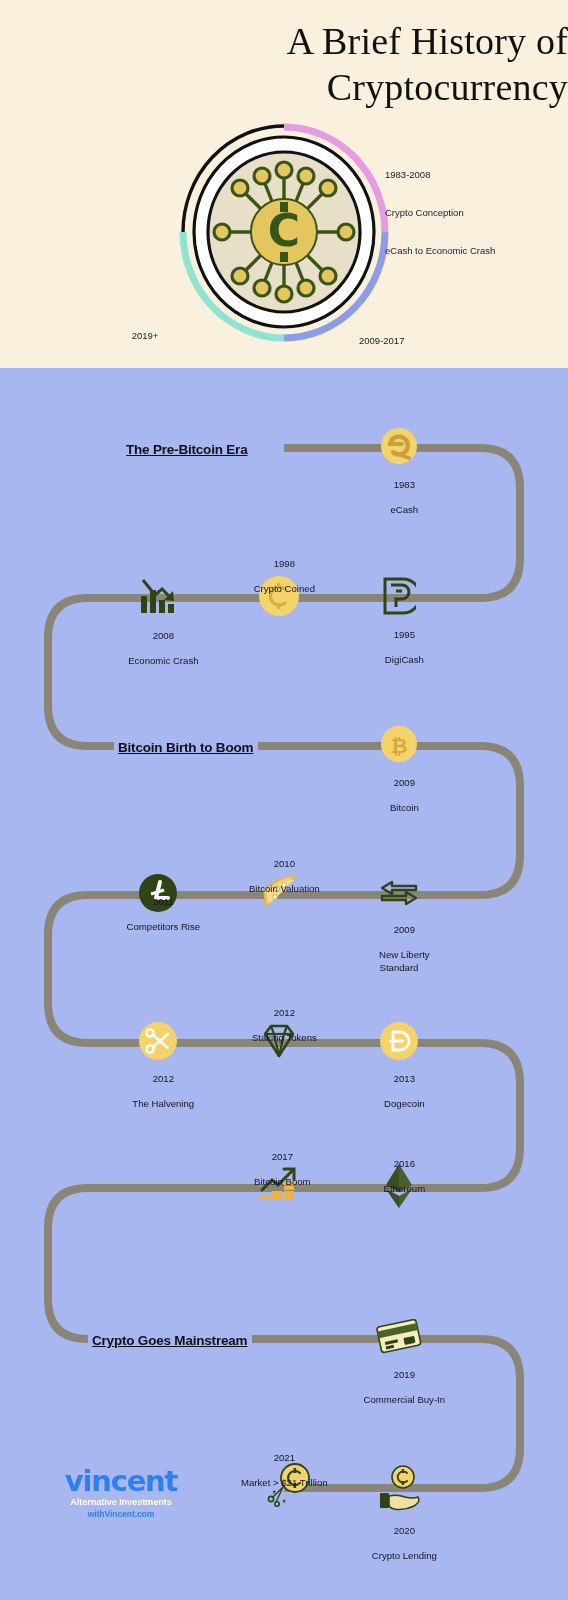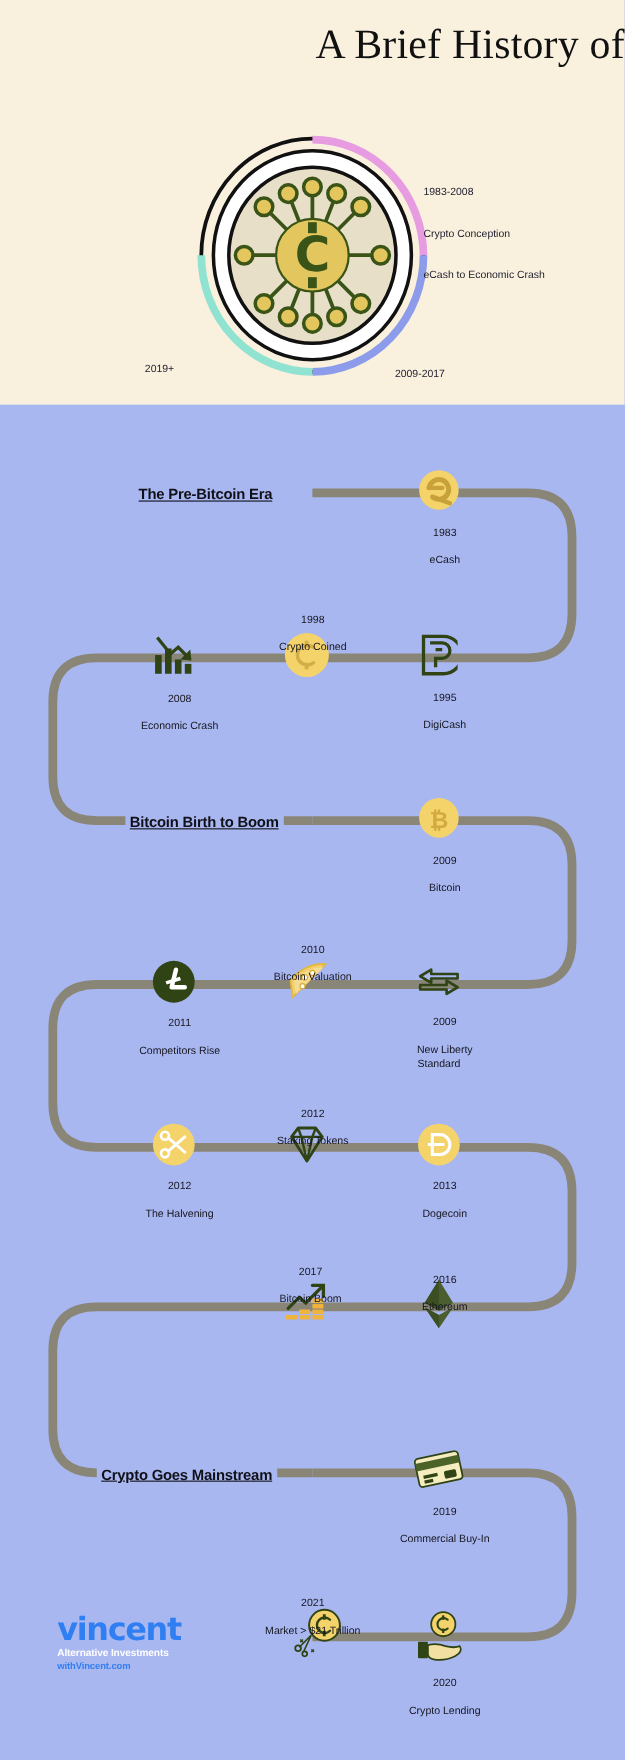--- a/index.html
+++ b/index.html
@@ -49,21 +49,21 @@
   
   .lbl {
     position:absolute; font-size:9.6px; line-height:12.4px; color:#15151f;
     text-align:center; white-space:pre; transform:translateX(-50%);
   }
 
   
   .node { position:absolute; transform:translate(-50%,-50%); }
 
   
-  .vincent { position:absolute; left:52px; top:1468px; width:170px; }
+  .vincent { position:absolute; left:36px; top:1468px; width:170px;text-align:center; }
   .v-word {
     font-family:"DejaVu Sans", sans-serif;
     font-size:29px; font-weight:bold; color:#2F7FF2;
     letter-spacing:-1.2px; line-height:0.95;
   }
   .v-sub {
     font-size:9.2px; font-weight:bold; color:#FFFFFF;
     letter-spacing:-0.1px; margin-top:1px;
   }
   .v-url {
@@ -73,20 +73,21 @@
 </style>
 </head>
 <body>
 
 <div id="page">
 
   <div class="header">
 
     <div class="title">
       <div>A Brief History of</div>
+      <div>Cryptocurrency</div>
     </div>
 
     <div class="emblem-wrap">
       <svg width="216" height="225" viewBox="0 0 216 225">
 
         <ellipse cx="108" cy="112" rx="101" ry="106" fill="none" stroke="#111" stroke-width="3.4"></ellipse>
 
         <g>
           <path d="M108 7 A101 106 0 0 1 209 112" fill="none" stroke="#E79BE0" stroke-width="7"></path>
           <path d="M209 112 A101 106 0 0 1 108 218" fill="none" stroke="#8C9BEA" stroke-width="7"></path>
@@ -237,21 +238,21 @@
     <span>Bitcoin</span>
   </div>
 
   <div class="node" style="left:158px; top:895px;">
     <svg width="40" height="40" viewBox="0 0 40 40">
       <circle cx="20" cy="20" r="19" fill="#2F4314"></circle>
       <path d="M22 9 L18 25 L30 25" fill="none" stroke="#FFFFFF" stroke-width="4" stroke-linecap="round" stroke-linejoin="round"></path>
       <path d="M13 21 L26 17" fill="none" stroke="#FFFFFF" stroke-width="3.2"></path>
     </svg>
   </div>
-  <div class="lbl" style="left:158px; top:913px;">
+  <div class="lbl" style="left:158px; top:884px;">
     <span>2011</span><br>
     <span>Competitors Rise</span>
   </div>
 
   <div class="node" style="left:281px; top:895px;">
     <svg width="42" height="40" viewBox="0 0 42 40">
       <path d="M36 4 L6 34 L4 18 Q20 2 36 4 Z" fill="#F4CE6A" stroke="#E0B83F" stroke-width="1.6"></path>
       <path d="M34 7 L9 31 L7 19 Q21 6 34 7 Z" fill="#F6DC93"></path>
       <circle cx="17" cy="16" r="2.6" fill="#FFFFFF" stroke="#D9A82F" stroke-width="1"></circle>
       <circle cx="24" cy="12" r="2.3" fill="#FFFFFF" stroke="#D9A82F" stroke-width="1"></circle>

